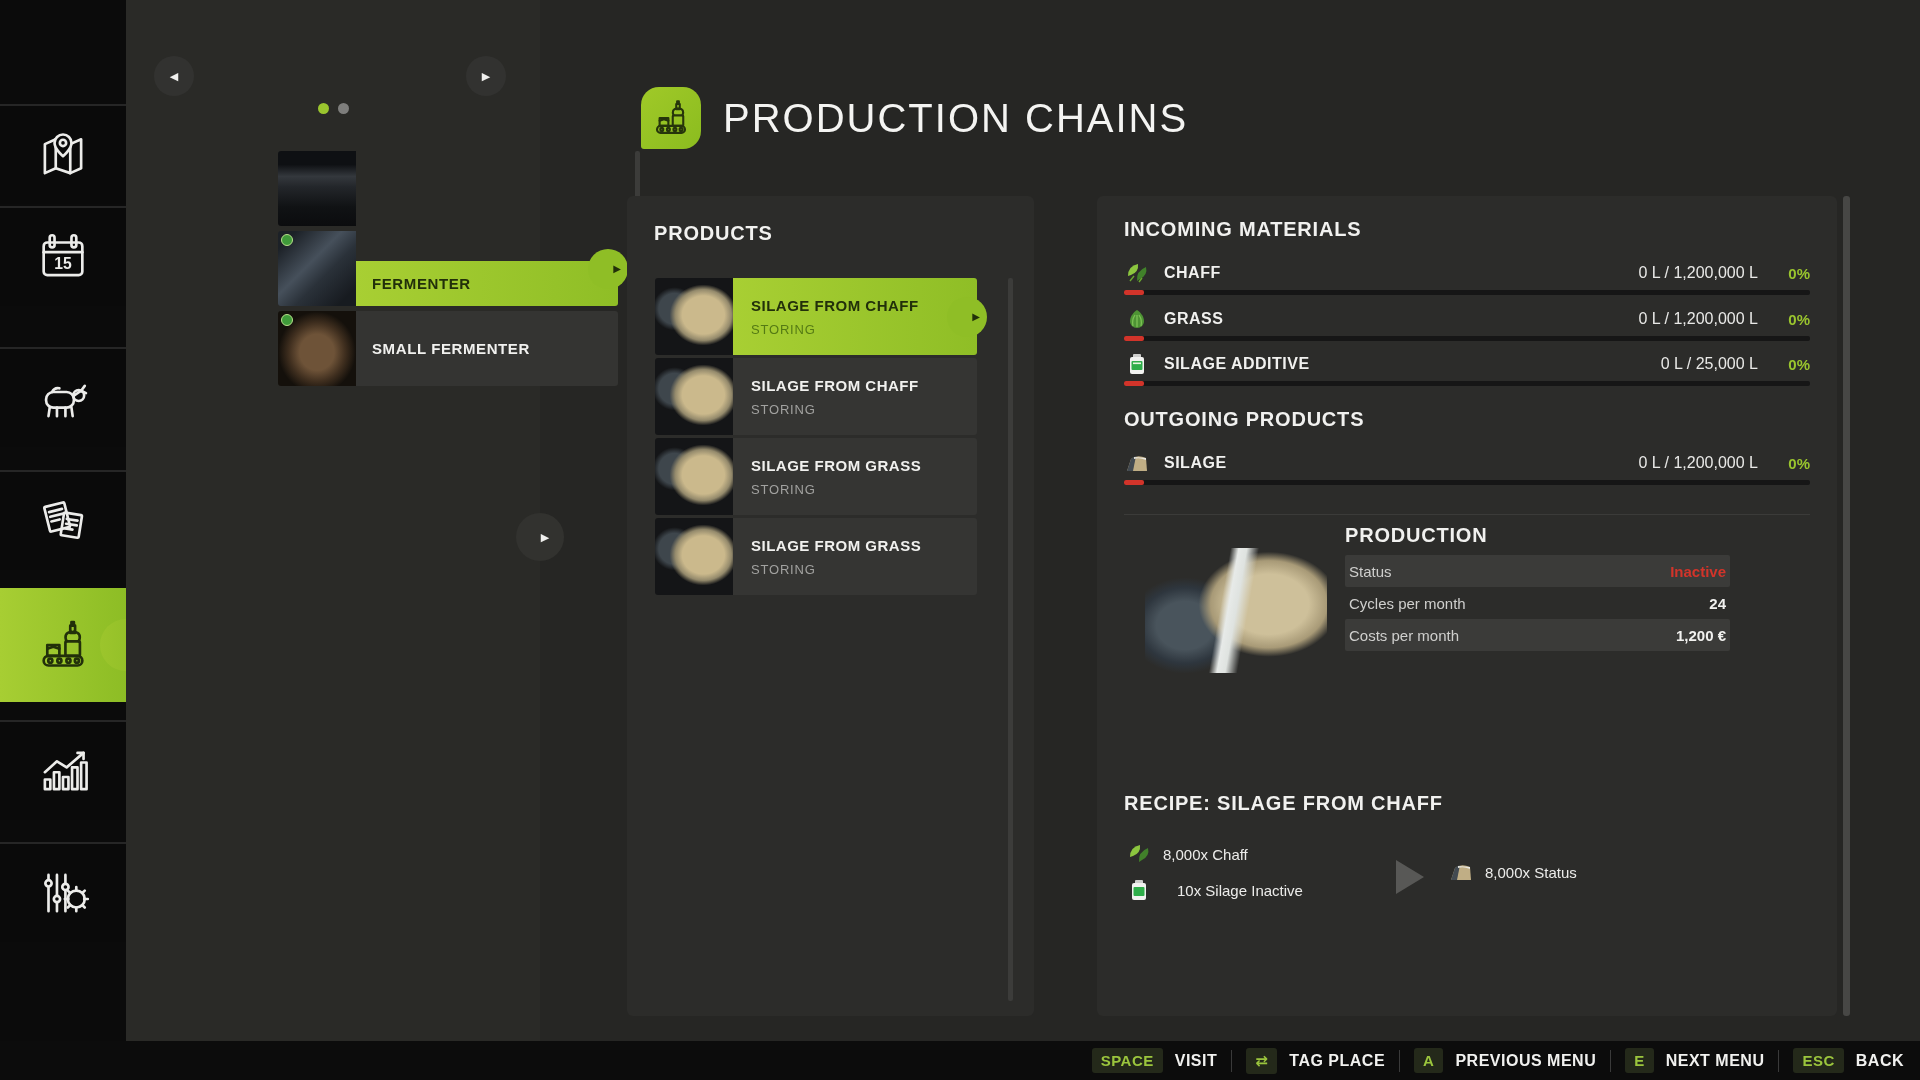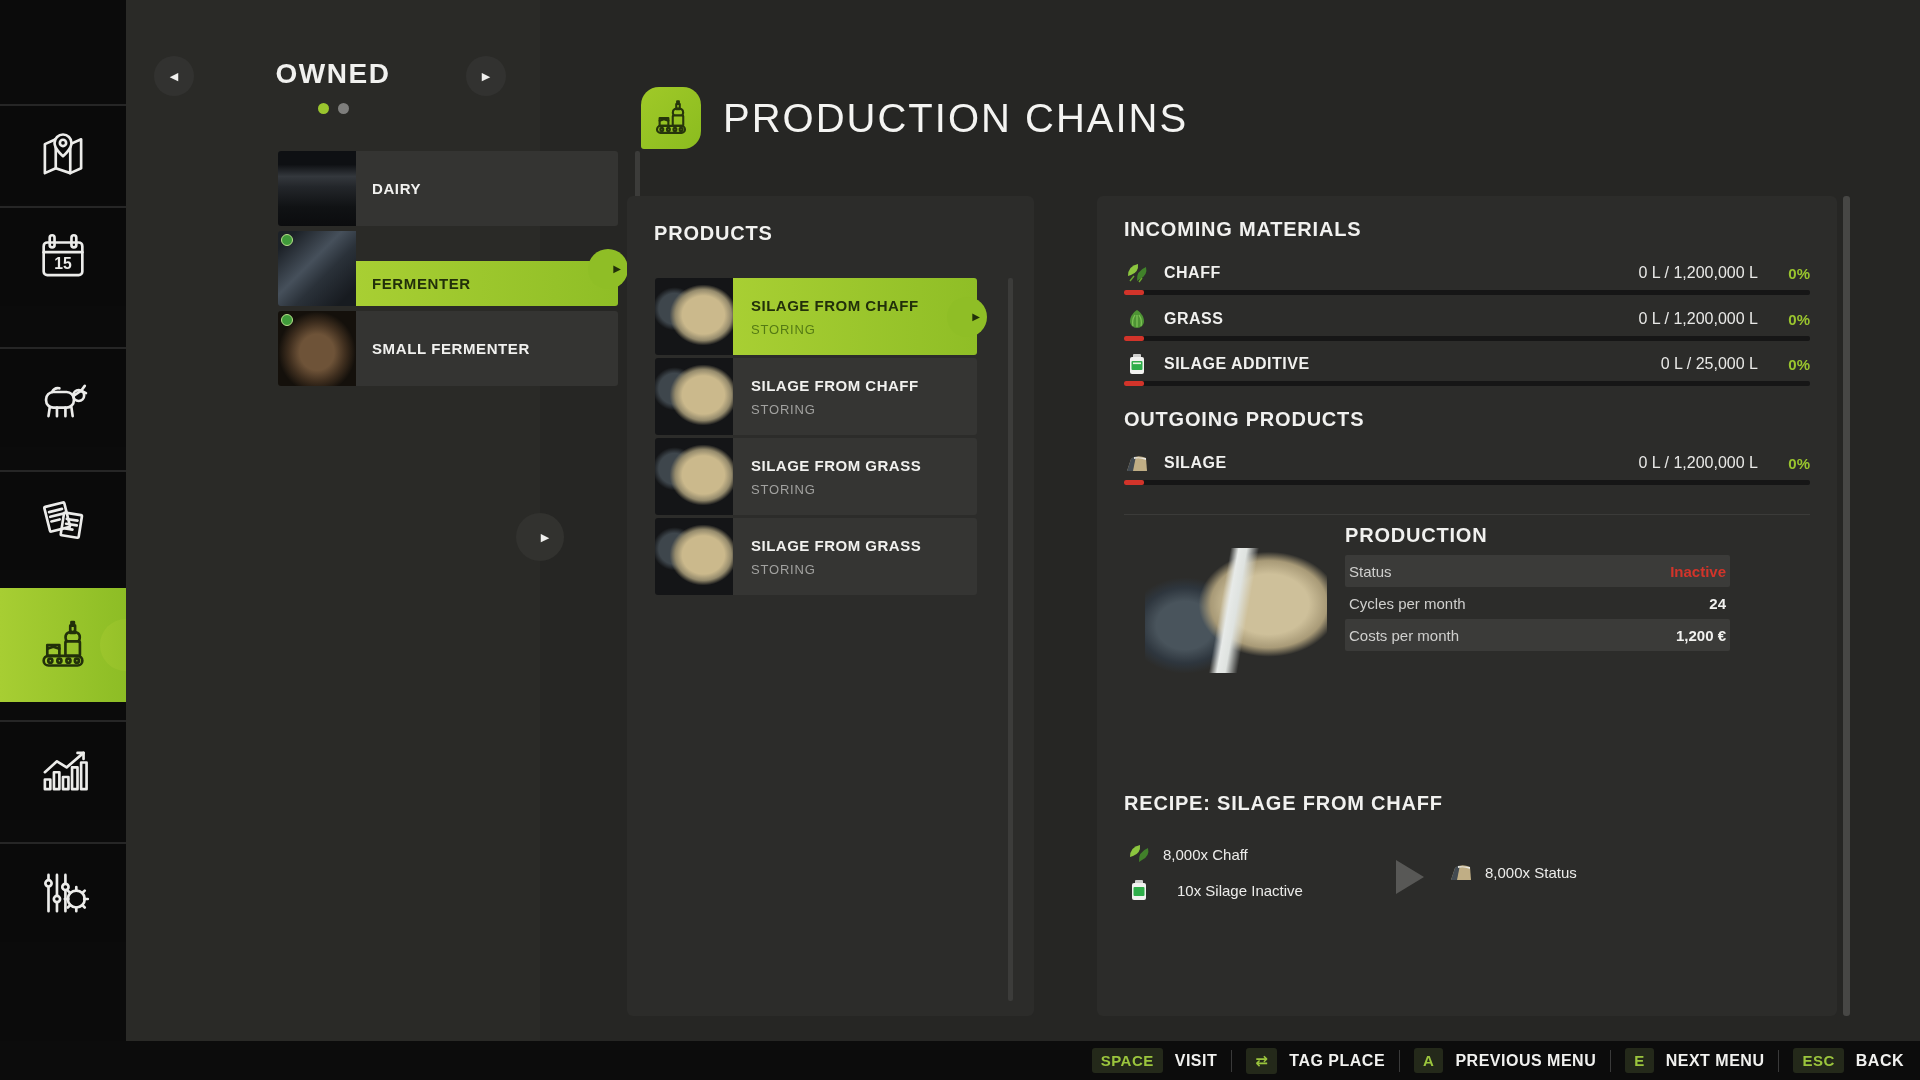--- a/index.html
+++ b/index.html
@@ -244,32 +244,30 @@
       <circle cx="26" cy="19" r="2.6" fill="#0a0a0a"></circle>
       <circle cx="35" cy="29" r="7"></circle>
       <path d="M35 19 v3 M35 36 v3 M25.5 29 h3 M41.5 29 h3 M28 22 l2 2 M42 22 l-2 2 M28 36 l2 -2 M42 36 l-2 -2"></path>
     </svg>
   </div>
 </div>
 
 <div class="abs owned-panel">
   <div class="circle-btn" style="left:28px; top:56px">◀</div>
   <div class="circle-btn" style="left:340px; top:56px">▶</div>
-  <div class="owned-title">OWNED</div>
 
   <div class="dots">
     <div class="dot on"></div>
     <div class="dot"></div>
   </div>
 
   <div class="owned-list">
 
     <div class="owned-item">
       <div class="thumb" style="background:linear-gradient(180deg,#0e1013 18%,#34383d 34%,#23262a 48%,#101214 75%,#0b0c0e);"></div>
-      <div class="owned-label">DAIRY</div>
     </div>
 
     <div class="owned-item selected">
       <div class="sel-bump">▶</div>
       <div class="thumb" style="background:linear-gradient(135deg,#1c2127 12%,#46505b 42%,#2a3139 60%,#171b20 88%);">
         <div class="mods-badge"></div>
       </div>
       <div class="owned-label">FERMENTER</div>
     </div>
 

